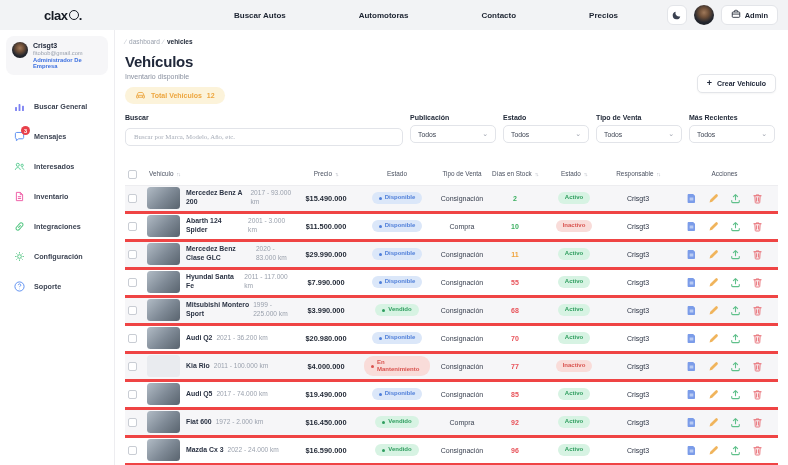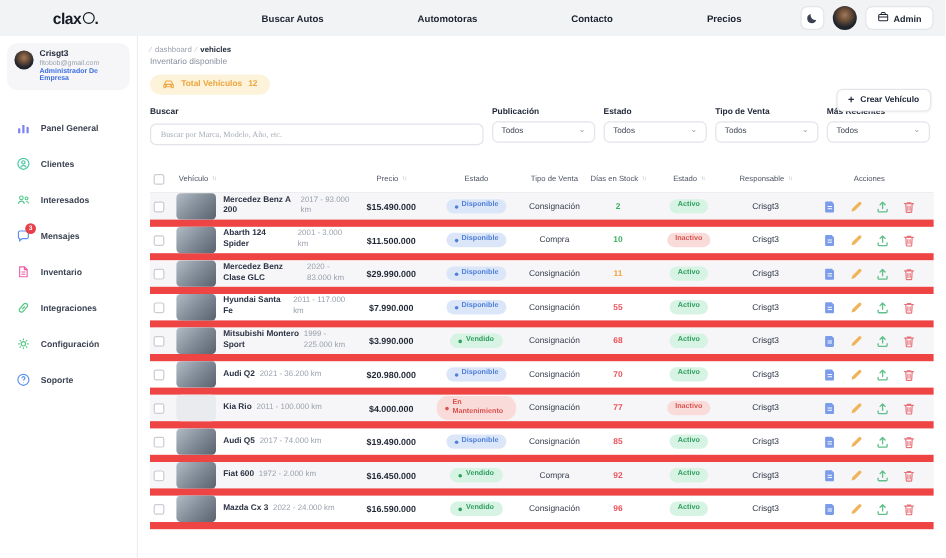--- a/index.html
+++ b/index.html
@@ -4,21 +4,21 @@
 <style>
   * { margin:0; padding:0; box-sizing:border-box; }
   html,body { width:788px; height:465px; overflow:hidden; background:#fff;
     font-family:"Liberation Sans", sans-serif; color:#2b3344; }
   .app { width:788px; height:465px; display:flex; flex-direction:column; }
 
   
   .topbar { height:30px; background:#f2f3f5; display:flex; align-items:center; position:relative; flex:0 0 30px; }
   .logo { margin-left:44px; font-size:13px; font-weight:800; color:#15192-3; color:#151a23; display:flex; align-items:center; letter-spacing:-0.4px; cursor:pointer; }
   .logo-ring { width:10px; height:10px; border:1.8px solid #151a23; border-radius:50%; display:inline-block; margin:0 0 0 1px; }
-  .nav { position:absolute; left:218px; right:170px; display:flex; justify-content:space-between; align-items:center;text-align:center; }
+  .nav { position:absolute; left:234px; right:170px; display:flex; justify-content:space-between; align-items:center;text-align:center; }
   .nav-link { font-size:8px; font-weight:700; color:#1c2330; cursor:pointer; }
   .top-controls { position:absolute; right:10px; display:flex; align-items:center; gap:7px; }
   .icon-btn { width:20px; height:20px; background:#fff; border:1px solid #e3e5e9; border-radius:6px;
     display:flex; align-items:center; justify-content:center; color:#3a4150; cursor:pointer; }
   .avatar { width:20px; height:20px; border-radius:50%;
     background:radial-gradient(circle at 50% 38%, #a0795a 0%, #6e4f38 30%, #23262e 62%, #141619 100%); cursor:pointer; }
   .admin-btn { height:20px; background:#fff; border:1px solid #e3e5e9; border-radius:6px; display:flex;
     align-items:center; gap:4px; padding:0 9px; font-size:7.5px; font-weight:600; color:#1c2330; cursor:pointer; }
 
   
@@ -64,21 +64,21 @@
   .chev { color:#9aa0ac; font-size:7px; line-height:1; transform:translateY(-1px); }
 
   
   .table { margin-top:18px; }
   .thead, .trow { display:grid; grid-template-columns:22px 148px 62px 80px 50px 56px 62px 66px 107px; align-items:center; }
   .thead { min-height:22px; border-bottom:1px solid #ededf0; }
   .th { font-size:6.4px; color:#4a5160; font-weight:500; text-align:center; display:flex;
     align-items:center; justify-content:center; gap:3px; line-height:1.25; }
   .th.left { justify-content:flex-start; padding-left:2px; }
   .sort { font-size:5.2px; color:#a9aeb8; letter-spacing:-1px; cursor:pointer; }
-  .trow { height:28px; border-bottom:6px solid #ef4444; cursor:pointer; }
+  .trow { height:28px; border-bottom:3px solid #ef4444; cursor:pointer; }
   .trow:nth-child(odd) { background:#f6f6f8; }
   .cb-cell { display:flex; justify-content:flex-start; padding-left:3px; }
   .checkbox { width:9px; height:9px; border:1px solid #c9cdd4; border-radius:2px; background:#fff; cursor:pointer; }
   .veh-cell { display:flex; align-items:center; gap:6px; }
   .thumb { width:33px; height:22px; flex:0 0 33px; border-radius:3.5px;
     background:linear-gradient(135deg,#b2bcc6 0%,#7d8894 55%,#59636e 100%); }
   .thumb.no-img { background:#e9ebef; }
   .veh-text { display:flex; align-items:center; gap:4px; min-width:0; }
   .veh-name { font-size:6.9px; font-weight:700; color:#2b3344; max-width:68px; line-height:1.3; }
   .veh-spec { font-size:6.6px; color:#9aa1ad; max-width:62px; line-height:1.3; }
@@ -144,53 +144,43 @@
       </div>
       <nav class="menu" id="sidebar-menu">
           <div class="menu-item">
             <span class="menu-icon" style="color: rgb(123, 128, 242);">
               <svg viewBox="0 0 12 12" width="11" height="11" fill="currentColor">
                 <rect x="1.2" y="6.5" width="2" height="4.5" rx="0.6"></rect>
                 <rect x="5" y="3.4" width="2" height="7.6" rx="0.6"></rect>
                 <rect x="8.8" y="5.2" width="2" height="5.8" rx="0.6"></rect>
               </svg>
             </span>
-            <span class="menu-label">Panel General</span>
+            <span class="menu-label">Buscar General</span>
           </div>
           <div class="menu-item">
-            <span class="menu-icon" style="color: rgb(69, 200, 160);">
+            <span class="menu-icon" style="color: rgb(91, 142, 240);">
               <svg viewBox="0 0 12 12" width="11" height="11" fill="none" stroke="currentColor" stroke-width="1.05">
-                <circle cx="6" cy="6" r="5"></circle>
-                <circle cx="6" cy="4.7" r="1.5"></circle>
-                <path d="M3.4 9.4c.55-1.3 1.5-2 2.6-2s2.05.7 2.6 2"></path>
+                <path d="M1.5 2.9c0-.72.58-1.3 1.3-1.3h6.4c.72 0 1.3.58 1.3 1.3v4.3c0 .72-.58 1.3-1.3 1.3H5.1l-2.5 2V8.5h-.1c-.56 0-1-.58-1-1.3V2.9z"></path>
               </svg>
+              <span class="msg-badge">3</span>
             </span>
-            <span class="menu-label">Clientes</span>
+            <span class="menu-label">Mensajes</span>
           </div>
           <div class="menu-item">
             <span class="menu-icon" style="color: rgb(79, 201, 140);">
               <svg viewBox="0 0 13 12" width="11" height="11" fill="none" stroke="currentColor" stroke-width="1.05">
                 <circle cx="4.5" cy="4" r="1.8"></circle>
                 <path d="M1.5 10c.5-1.8 1.6-2.7 3-2.7s2.5.9 3 2.7"></path>
                 <circle cx="9.6" cy="4.6" r="1.4"></circle>
                 <path d="M9.1 7.5c1.2.1 2.1.9 2.6 2.3"></path>
               </svg>
             </span>
             <span class="menu-label">Interesados</span>
           </div>
           <div class="menu-item">
-            <span class="menu-icon" style="color: rgb(91, 142, 240);">
-              <svg viewBox="0 0 12 12" width="11" height="11" fill="none" stroke="currentColor" stroke-width="1.05">
-                <path d="M1.5 2.9c0-.72.58-1.3 1.3-1.3h6.4c.72 0 1.3.58 1.3 1.3v4.3c0 .72-.58 1.3-1.3 1.3H5.1l-2.5 2V8.5h-.1c-.56 0-1-.58-1-1.3V2.9z"></path>
-              </svg>
-              <span class="msg-badge">3</span>
-            </span>
-            <span class="menu-label">Mensajes</span>
-          </div>
-          <div class="menu-item">
             <span class="menu-icon" style="color: rgb(238, 95, 167);">
               <svg viewBox="0 0 12 12" width="11" height="11" fill="none" stroke="currentColor" stroke-width="1.05">
                 <path d="M2.6 1.5h4.3l2.5 2.5v6.5H2.6z"></path>
                 <path d="M6.9 1.5V4h2.5M4.2 6.2h3.6M4.2 8.2h3.6"></path>
               </svg>
             </span>
             <span class="menu-label">Inventario</span>
           </div>
           <div class="menu-item">
             <span class="menu-icon" style="color: rgb(87, 199, 133);">
@@ -223,20 +213,21 @@
     </aside>
 
     <main class="main">
       <div class="breadcrumb">
         <span class="crumb-sep">∕</span>
         <span class="crumb">dashboard</span>
         <span class="crumb-sep">∕</span>
         <span class="crumb current">vehicles</span>
       </div>
 
+      <h1 class="page-title">Vehículos</h1>
       <div class="page-subtitle">Inventario disponible</div>
 
       <div class="total-badge">
         <span><svg viewBox="0 0 14 12" width="11" height="10" fill="none" stroke="currentColor" stroke-width="1.1">
               <path d="M2.6 6.4l1-2.7c.22-.55.7-.9 1.3-.9h4.2c.6 0 1.08.35 1.3.9l1 2.7M2.6 6.4h8.8M2.6 6.4c-.35.1-.6.45-.6.85v2.1c0 .35.28.65.63.65h.54c.35 0 .63-.3.63-.65v-.45h6.4v.45c0 .35.28.65.63.65h.54c.35 0 .63-.3.63-.65v-2.1c0-.4-.25-.75-.6-.85"></path>
               <circle cx="4.3" cy="7.8" r="0.4" fill="currentColor"></circle>
               <circle cx="9.7" cy="7.8" r="0.4" fill="currentColor"></circle>
             </svg></span>
         <span>Total Vehículos</span>
         <span>12</span>

